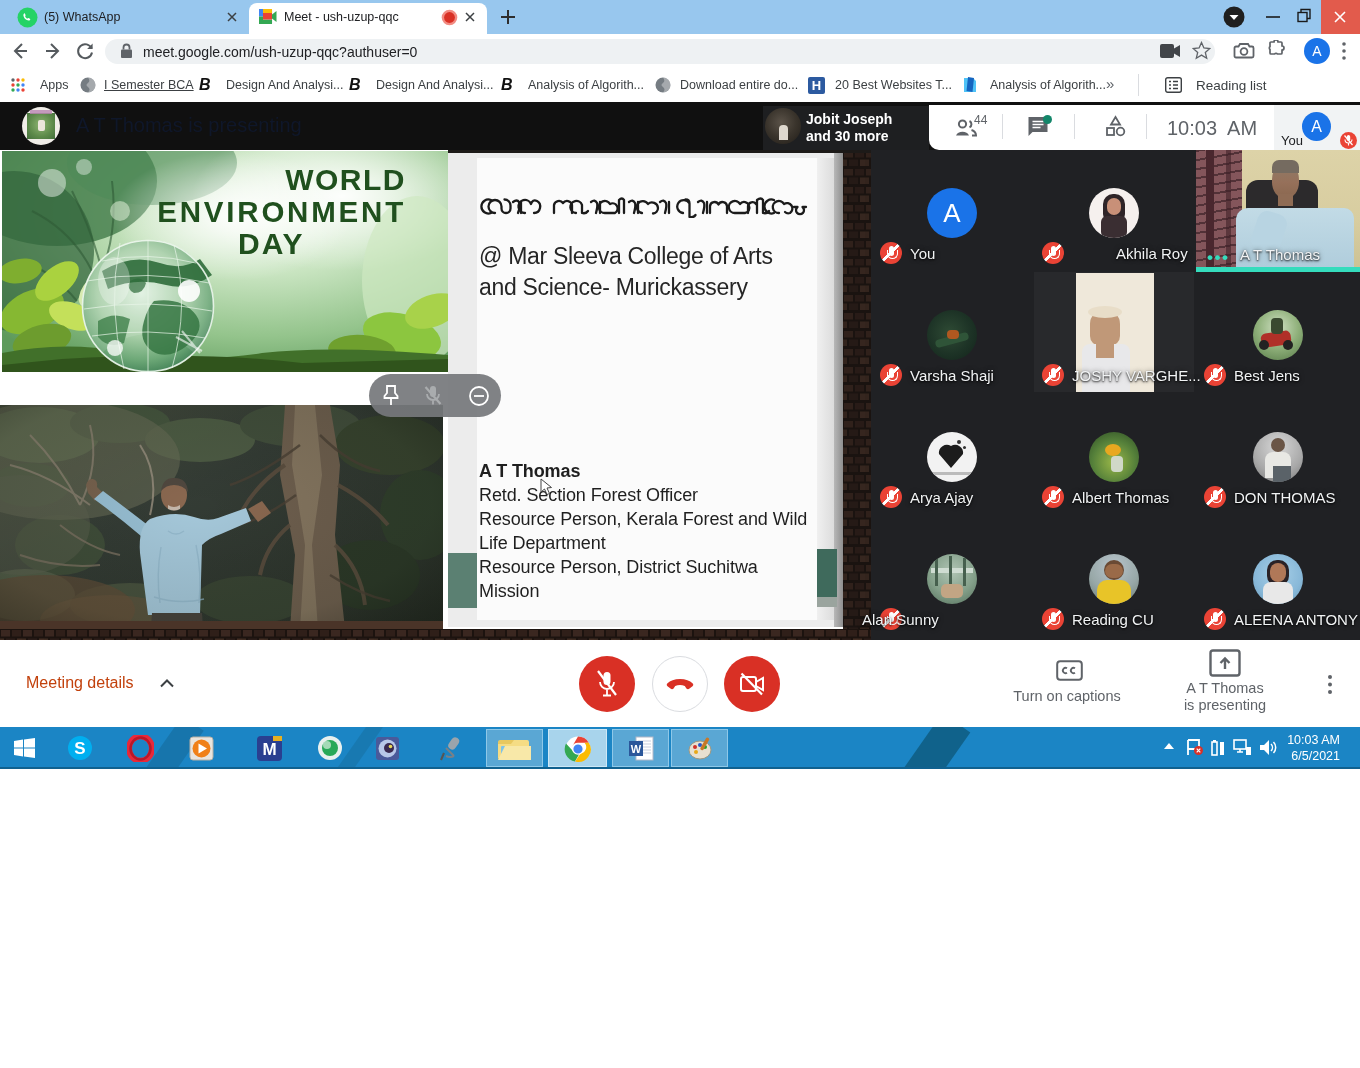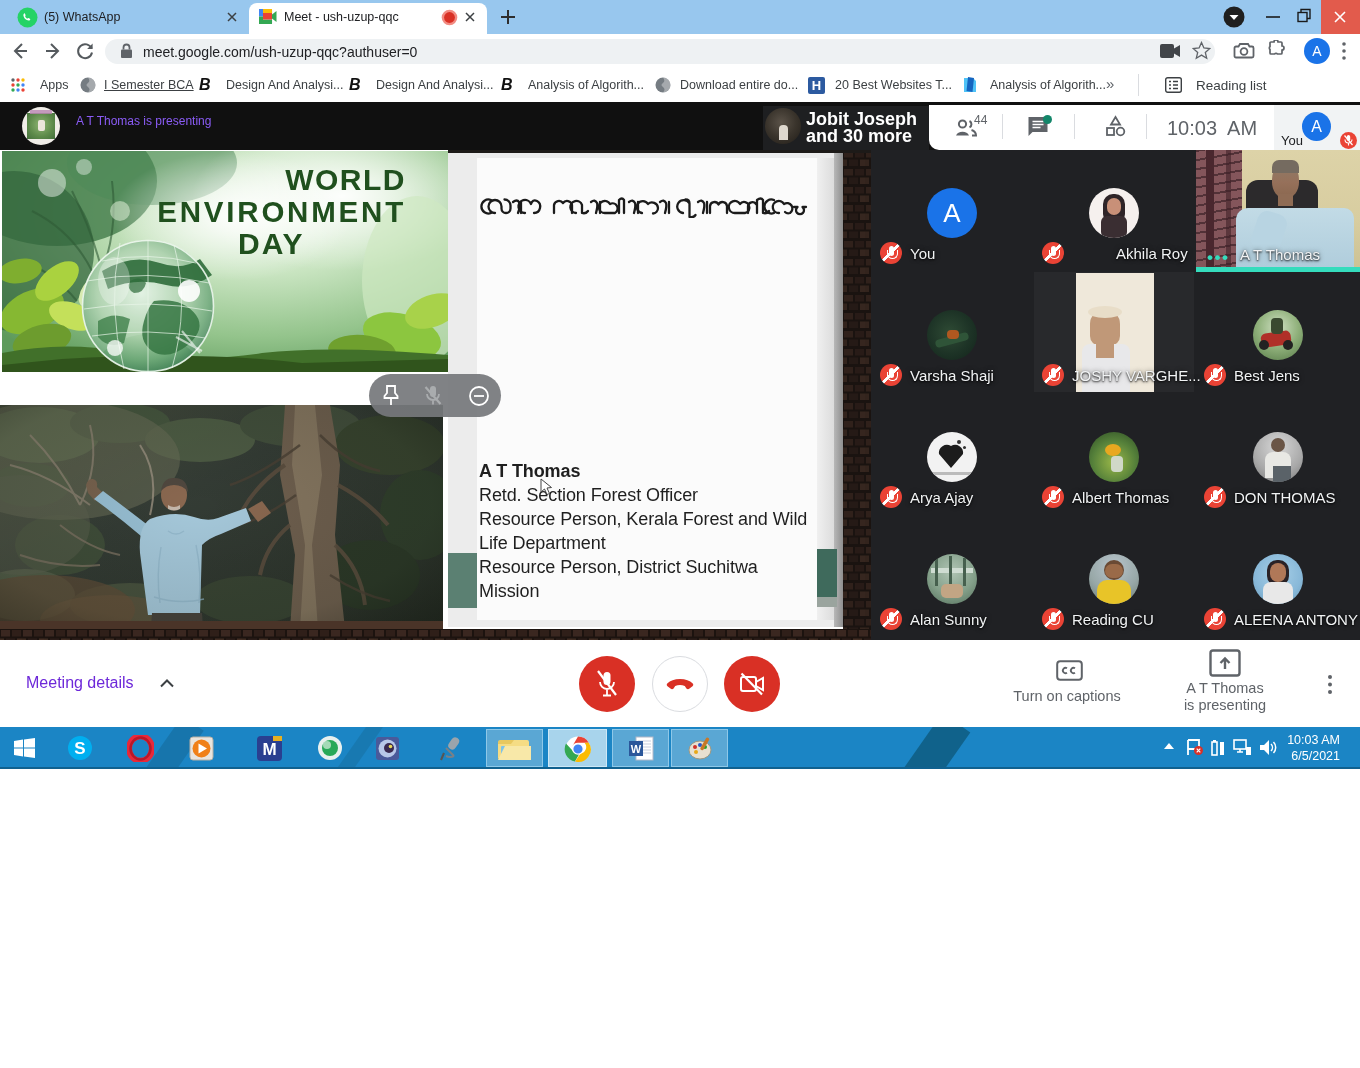--- a/index.html
+++ b/index.html
@@ -169,27 +169,27 @@
     </svg>
   <div class="abs bm" style="left:1196px;top:78px;font-size:13.5px;">Reading list</div>
 
   <div class="abs" id="meetbar"></div>
 
   <div class="abs" style="left:22px;top:107px;width:38px;height:38px;border-radius:50%;background:#f0ede8;overflow:hidden;">
     <div class="abs" style="left:5px;top:6px;width:28px;height:26px;background:radial-gradient(circle at 50% 45%, #8fb573 0%, #5d8a4a 60%, #44703c 100%);"></div>
     <div class="abs" style="left:16px;top:13px;width:7px;height:11px;background:#ece6dc;border-radius:2px;"></div>
     <div class="abs" style="left:8px;top:3px;width:22px;height:4px;background:#b985b0;opacity:.8;"></div>
   </div>
-  <div class="abs" style="left:76px;top:114px;font-size:12px;color:#8b5cf6;">A T Thomas is presenting</div>
+  <div class="abs" style="left:76px;top:114px;font-size:20px;color:#0f172a;">A T Thomas is presenting</div>
 
   <div class="abs" style="left:763px;top:106px;width:166px;height:44px;background:#1e1f21;"></div>
   <div class="abs" style="left:765px;top:108px;width:36px;height:36px;border-radius:50%;background:radial-gradient(circle at 45% 40%, #5a5248 0%, #3a342c 50%, #211d18 100%);overflow:hidden;">
     <div class="abs" style="left:14px;top:17px;width:9px;height:15px;background:#ded8ce;border-radius:4px 4px 0 0;"></div>
   </div>
-  <div class="abs" style="left:806px;top:111px;font-size:18px;font-weight:bold;color:#fff;line-height:17px;">Jobit Joseph<br>and 30 more</div>
+  <div class="abs" style="left:806px;top:111px;font-size:14px;font-weight:bold;color:#fff;line-height:17px;">Jobit Joseph<br>and 30 more</div>
 
   <div class="abs" id="topwhite"></div>
 
   <svg class="abs" style="left:953px;top:116px;" width="26" height="22" viewBox="0 0 26 22">
     <circle cx="9.5" cy="8" r="3.6" fill="none" stroke="#5f6368" stroke-width="2"></circle>
     <path d="M3 19.5 a7 6 0 0 1 13 0z" fill="#5f6368"></path>
     <path d="M16.5 5 a3.6 3.6 0 0 1 0 6.4 M18.5 14 a7 6 0 0 1 4.5 5.5 h-4" fill="none" stroke="#5f6368" stroke-width="2"></path>
   </svg>
   <div class="abs" style="left:974px;top:113px;font-size:12px;color:#5f6368;">44</div>
   <div class="abs" style="left:1002px;top:114px;width:1px;height:25px;background:#dadce0;"></div>
@@ -402,20 +402,21 @@
     <g fill="none" stroke="#1b1b1b" stroke-width="2.3" stroke-linecap="round" stroke-linejoin="round">
 
       <path d="M256 19 a6 6 0 1 1 5 -9 a5 5 0 0 1 9 2 a5 5 0 0 1 -4 7 z"></path>
       <path d="M269 19 v-7 a4.5 4.5 0 0 1 8 -2 m1 9 v-13 q4 -3 6 0 v13 q4 1 6 -2"></path>
       <path d="M295 6 a7 7 0 1 0 0 13"></path>
       <path d="M300 19 a6 6 0 1 1 5 -9 a5 5 0 1 1 6 9 q-3 1 -5 -1"></path>
       <path d="M315 13 h3.5 a4 4 0 1 0 5 0 h3.5"></path>
     </g>
   </svg>
 
+  <div class="abs" style="left:479px;top:241px;font-size:23px;letter-spacing:-0.3px;line-height:31px;color:#262626;white-space:nowrap;">@ Mar Sleeva College of Arts<br>and Science- Murickassery</div>
   <div class="abs" style="left:479px;top:459px;font-size:18px;letter-spacing:-0.1px;line-height:24px;color:#1f1f1f;white-space:nowrap;"><b>A T Thomas</b><br>Retd. Section Forest Officer<br>Resource Person, Kerala Forest and Wild<br>Life Department<br>Resource Person, District Suchitwa<br>Mission</div>
 
   <svg class="abs" style="left:540px;top:478px;" width="13" height="18" viewBox="0 0 13 18">
       <path d="M1 1 L1 14 L4.5 11 L7 16.5 L9.5 15.5 L7 10 L11.5 9.5z" fill="#fff" stroke="#444" stroke-width="1"></path>
     </svg>
 
   <svg class="abs" style="left:843px;top:150px;" width="28" height="490" viewBox="0 0 28 490">
     <defs>
       <pattern id="brk" width="22" height="18" patternUnits="userSpaceOnUse">
         <rect width="22" height="18" fill="#241a16"></rect>
@@ -559,28 +560,28 @@
     <div class="pname" style="left:1072px;top:367px;">JOSHY VARGHE...</div>
   <div class="mic" style="left:1204px;top:364px;"></div>
     <div class="pname" style="left:1234px;top:367px;">Best Jens</div>
   <div class="mic" style="left:880px;top:486px;"></div>
     <div class="pname" style="left:910px;top:489px;">Arya Ajay</div>
   <div class="mic" style="left:1042px;top:486px;"></div>
     <div class="pname" style="left:1072px;top:489px;">Albert Thomas</div>
   <div class="mic" style="left:1204px;top:486px;"></div>
     <div class="pname" style="left:1234px;top:489px;">DON THOMAS</div>
   <div class="mic" style="left:880px;top:608px;"></div>
-    <div class="pname" style="left:910px;top:611px;text-align:right;">Alan Sunny</div>
+    <div class="pname" style="left:862px;top:611px;text-align:right;">Alan Sunny</div>
   <div class="mic" style="left:1042px;top:608px;"></div>
     <div class="pname" style="left:1072px;top:611px;">Reading CU</div>
   <div class="mic" style="left:1204px;top:608px;"></div>
     <div class="pname" style="left:1234px;top:611px;">ALEENA ANTONY</div>
 
   <div class="abs" id="meetbottom" style="left:0;top:640px;width:1360px;height:87px;background:#fff;"></div>
-  <div class="abs" style="left:26px;top:674px;font-size:16px;color:#6d28d9;">Meeting details</div>
+  <div class="abs" style="left:26px;top:674px;font-size:16px;color:#c2410c;">Meeting details</div>
   <svg class="abs" style="left:159px;top:678px;" width="16" height="10" viewBox="0 0 16 10">
       <path d="M2 8.5 L8 2.5 L14 8.5" fill="none" stroke="#3c4043" stroke-width="2"></path>
     </svg>
 
   <div class="bottombtn" style="left:579px;top:656px;background:#d93025;"></div>
   <svg class="abs" style="left:594px;top:669px;" width="26" height="30" viewBox="0 0 26 30">
     <rect x="9.5" y="3" width="7" height="13" rx="3.5" fill="#fff"></rect>
     <path d="M6 13 a7 7 0 0 0 14 0 M13 20.5 v5 M9 26.5 h8" fill="none" stroke="#fff" stroke-width="1.8"></path>
     <path d="M4 2 L22 26" stroke="#fff" stroke-width="2.2"></path>
   </svg>

